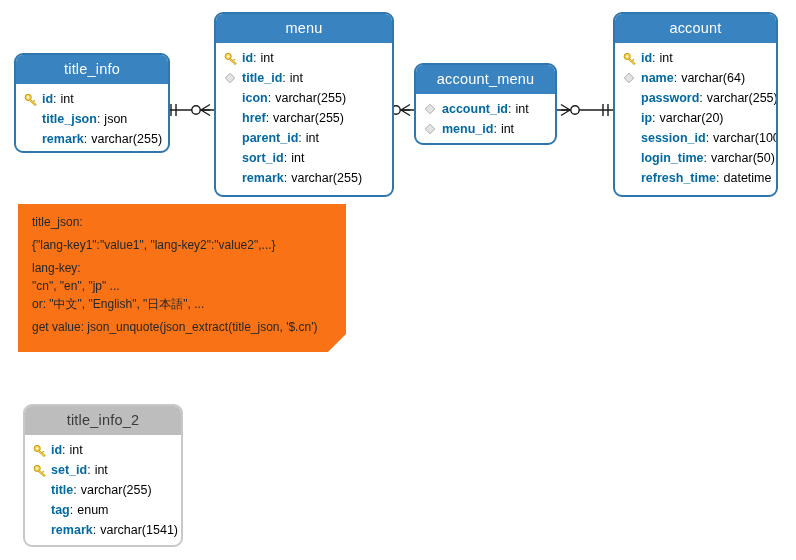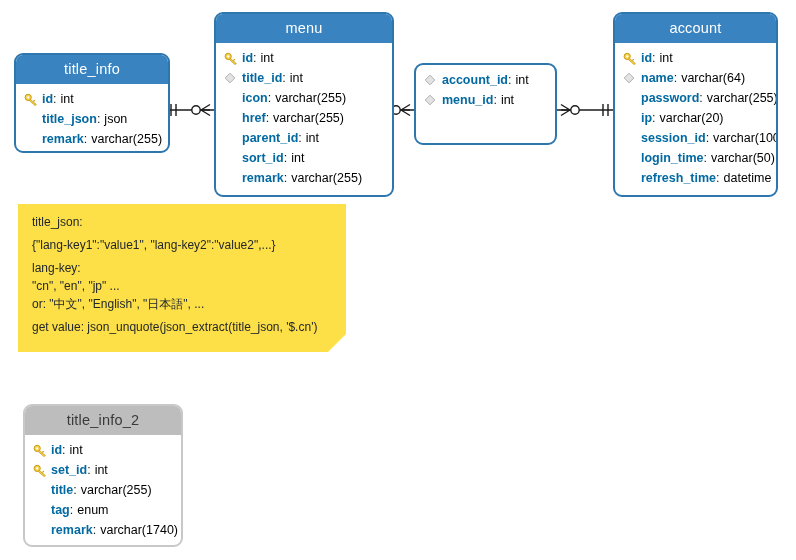--- a/index.html
+++ b/index.html
@@ -74,21 +74,21 @@
   .field-type {
     color: #000000;
     margin-left: 4px;
   }
   .colon { color: #1a1a1a; }
 
   
   .note {
     position: absolute;
     box-sizing: border-box;
-    background: #fde047;
+    background: #f97316;
     font-size: 12px;
     color: #23272b;
     padding: 12px 14px 10px 14px;
     line-height: 1;
   }
   .note-line {
     margin-bottom: 11px;
     white-space: nowrap;
   }
   .note-line.tight { margin-bottom: 6px; }
@@ -233,20 +233,21 @@
           </div>
           <div class="field">
             <span class="field-icon"></span>
             <span class="field-name">remark</span>
             <span class="colon">:</span>
             <span class="field-type"> varchar(255)</span>
           </div>
         </div>
       </div>
       <div class="entity" style="left: 414px; top: 63px; width: 143px; height: 82px;">
+        <div class="entity-header">account_menu</div>
         <div class="entity-body">
           <div class="field">
             <span class="field-icon">
               <svg width="12" height="12" viewBox="0 0 12 12">
                 <path d="M6 1.2 L10.8 6 L6 10.8 L1.2 6 Z" fill="#E3E3E3" stroke="#B0B0B0" stroke-width="1"></path>
               </svg>
             </span>
             <span class="field-name">account_id</span>
             <span class="colon">:</span>
             <span class="field-type"> int</span>
@@ -365,21 +366,21 @@
           <div class="field">
             <span class="field-icon"></span>
             <span class="field-name">tag</span>
             <span class="colon">:</span>
             <span class="field-type"> enum</span>
           </div>
           <div class="field">
             <span class="field-icon"></span>
             <span class="field-name">remark</span>
             <span class="colon">:</span>
-            <span class="field-type"> varchar(1740)</span>
+            <span class="field-type"> varchar(1541)</span>
           </div>
         </div>
       </div>
     </div>
 
   <div class="note" id="note" style="left: 18px; top: 204px; width: 328px; height: 148px;">
     <div id="note-lines">
         <div class="note-line">title_json:</div>
         <div class="note-line">{"lang-key1":"value1", "lang-key2":"value2",...}</div>
         <div class="note-line tight">lang-key:</div>

